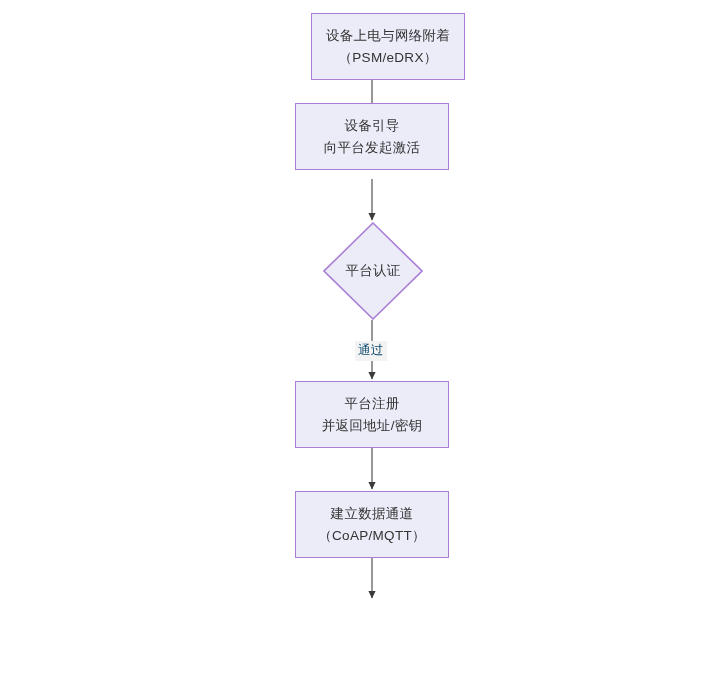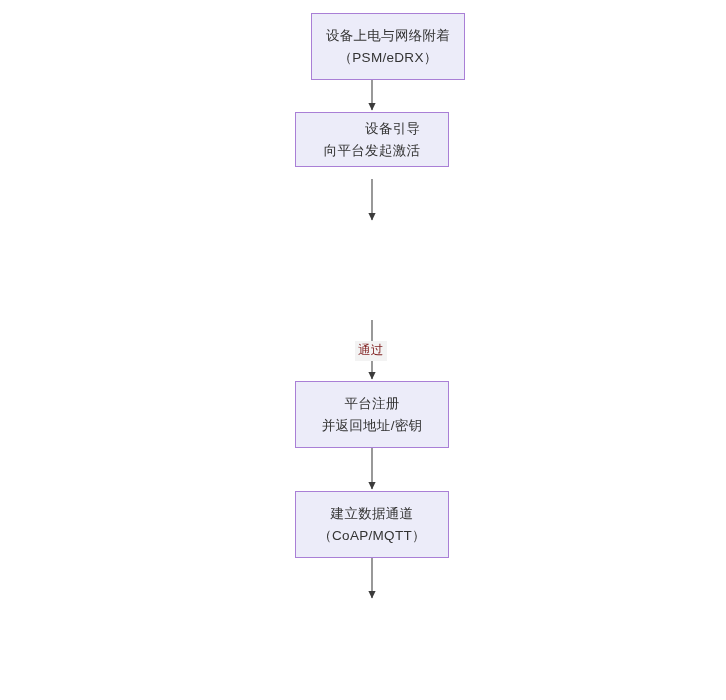--- a/index.html
+++ b/index.html
@@ -67,21 +67,21 @@
     font-size: 13.5px;
     line-height: 1.62;
     color: #333333;
     letter-spacing: 0.3px;
     text-align: center;
     white-space: pre-line;
   }
   .edge-label {
     position: absolute;
     background: #f3f3f3;
-    color: #7f1d1d;
+    color: #0c4a6e;
     font-size: 12.5px;
     line-height: 1.4;
     padding: 1px 3px;
     letter-spacing: 0.3px;
     white-space: nowrap;
     z-index: 3;
   }
 </style>
 </head>
 <body>
@@ -110,25 +110,31 @@
     <g>
       <line x1="372" y1="558" x2="372" y2="598" stroke="#4d4d4d" stroke-width="1.15" marker-end="url(#arrowhead)"></line>
     </g>
   </svg>
 
   <div class="node" style="left:295px; top:13px; width:154px; height:67px;margin-left:16px;">
     <span class="node-label">设备上电与网络附着
 （PSM/eDRX）</span>
   </div>
 
-  <div class="node" style="left:295px; top:112px; width:154px; height:55px;text-align:right;">
+  <div class="node" style="left:295px; top:103px; width:154px; height:67px;">
     <span class="node-label">设备引导
 向平台发起激活</span>
   </div>
 
+  <div class="decision-wrap" style="left:323px; top:222px; width:100px; height:98px;">
+    <svg class="decision-shape" viewBox="0 0 100 98" preserveAspectRatio="none">
+      <polygon points="50,1 99,49 50,97 1,49" fill="#ececf9" stroke="#a97fd6" stroke-width="1.6"></polygon>
+    </svg>
+    <span class="decision-text">平台认证</span>
+  </div>
 
   <div class="edge-label" style="left:355px; top:341px;">通过</div>
 
   <div class="node" style="left:295px; top:381px; width:154px; height:67px;">
     <span class="node-label">平台注册
 并返回地址/密钥</span>
   </div>
 
   <div class="node" style="left:295px; top:491px; width:154px; height:67px;">
     <span class="node-label">建立数据通道

